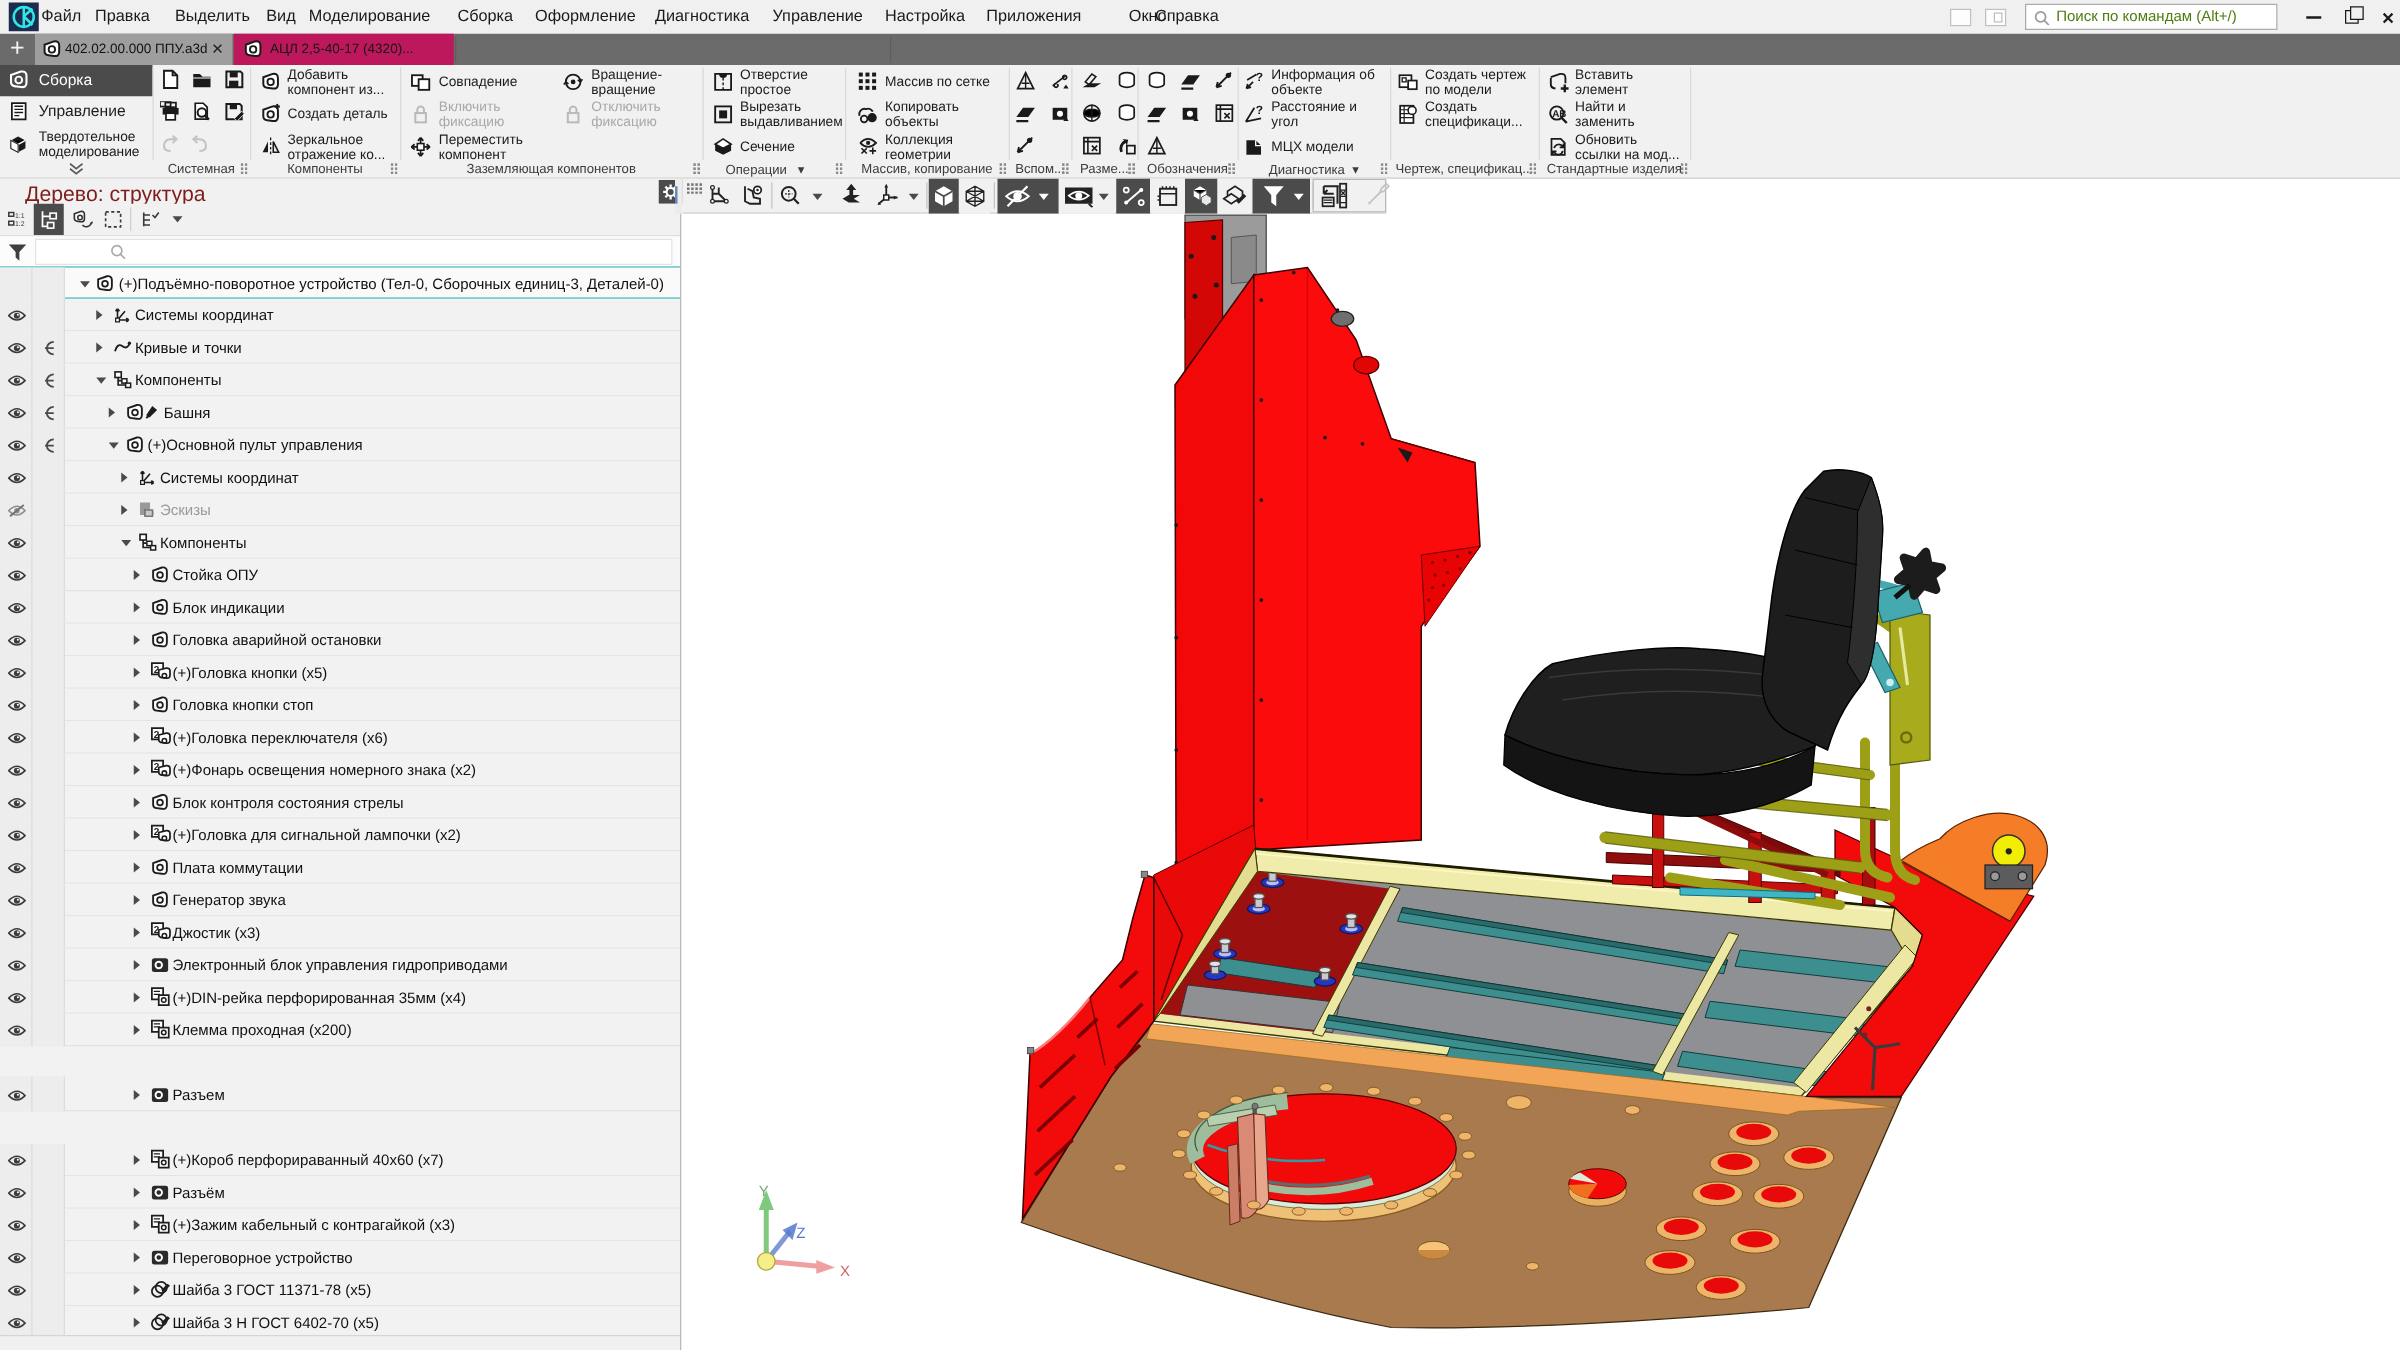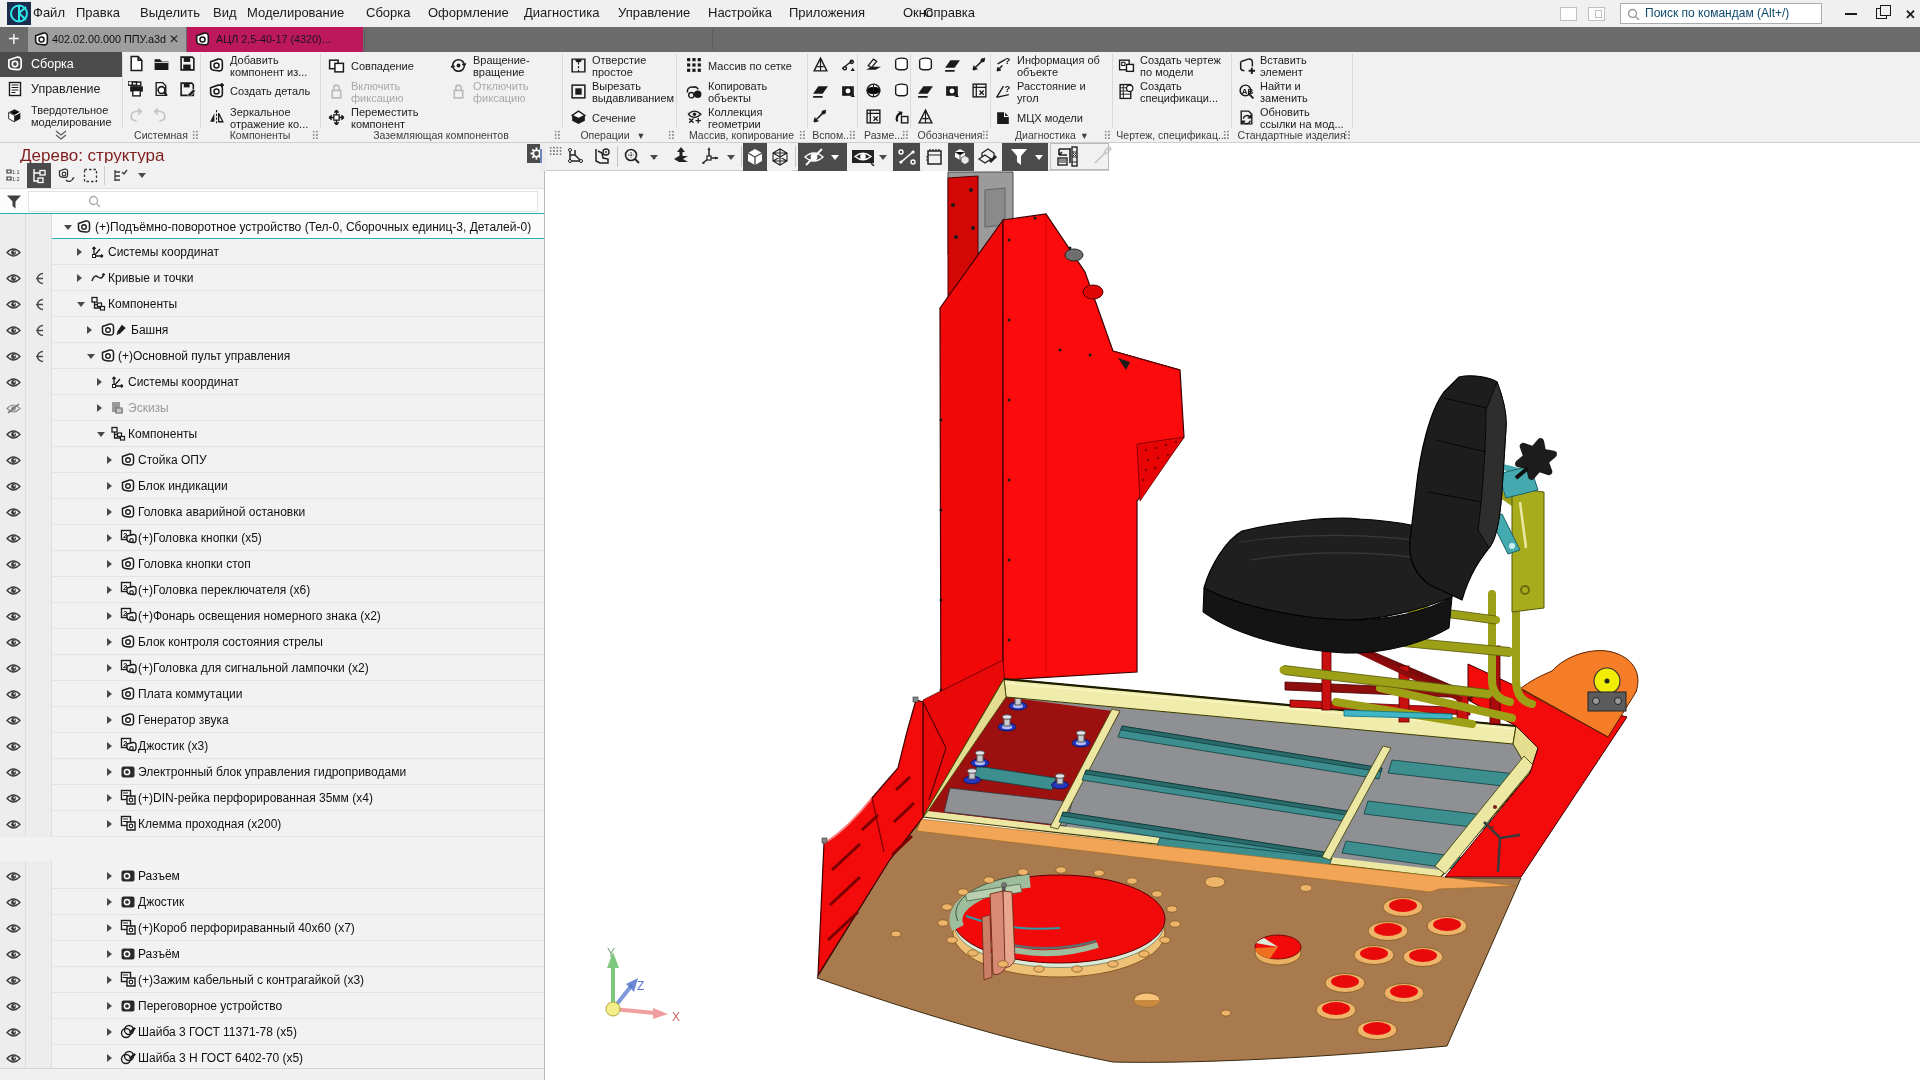--- a/index.html
+++ b/index.html
@@ -232,21 +232,21 @@
 <div class="a" style="left:7px;top:2px;width:24px;height:23px;background:#1b2c4f">
     <svg class="icon" width="24" height="23">
       <circle cx="12" cy="11.5" r="8" fill="none" stroke="#2ee7e7" stroke-width="2"></circle>
       <path d="M12,4 v15 M12,11 l7,-6 M12,11 l7,7" stroke="#2ee7e7" stroke-width="2"></path>
     </svg>
   </div>
 <div class="a" style="left:1560px;top:7px;width:17px;height:14px;border:1px solid #c0c0c0;background:#fdfdfd"></div>
 <div class="a" style="left:1588px;top:7px;width:17px;height:14px;border:1px solid #c0c0c0;background:#fdfdfd">
     <div style="position:absolute;right:2px;top:2px;width:7px;height:8px;border:1px solid #c0c0c0"></div>
   </div>
-<div class="a" style="left:1620px;top:3px;width:202px;height:21px;background:#fff;border:1px solid #ababab;color:#0c4a6e;font-size:12px;line-height:19px"><svg class="icon a" style="left:6px;top:4px" width="13" height="13">
+<div class="a" style="left:1620px;top:3px;width:202px;height:21px;background:#fff;border:1px solid #ababab;color:#4d7c0f;font-size:12px;line-height:19px"><svg class="icon a" style="left:6px;top:4px" width="13" height="13">
       <circle cx="5.5" cy="5.5" r="4" fill="none" stroke="#9b9b9b" stroke-width="1.4"></circle>
       <path d="M8.5,8.5 l3.5,3.5" stroke="#9b9b9b" stroke-width="1.4"></path>
     </svg><span style="margin-left:24px">Поиск по командам (Alt+/)</span></div>
 <div class="a" style="left:1845px;top:13px;width:12px;height:2px;background:#1a1a1a"></div>
 <div class="a" style="left:1876px;top:8px;width:11px;height:11px;border:1px solid #1a1a1a;background:#f0f0f0"></div>
 <div class="a" style="left:1880px;top:5px;width:11px;height:11px;border:1px solid #1a1a1a;background:#f0f0f0"></div>
 <div class="a" style="left:1905px;top:7px;font-size:13px;color:#1a1a1a;font-weight:bold">✕</div>
 <div class="tabbar a"></div>
 <div class="a" style="left:8px;top:31px;width:17px;height:17px;color:#f2f2f2;font-size:20px;line-height:16px;font-weight:400">+</div>
 <div class="tab1 a" style="font-size:10.8px"><svg class="icon a" style="left:5px;top:4px" width="17" height="17" viewBox="0 0 16 16">
@@ -932,36 +932,20 @@
           <circle cx="7.5" cy="5.5" r="2.4" fill="#3c3c3c"></circle>
           <circle cx="8.3" cy="4.7" r="0.8" fill="#fff"></circle>
         </svg>
       </div>
       <div class="arr arrR" style="left:107px;top:9px"></div>
       <svg class="icon a" style="left:120px;top:5px" width="16" height="16" viewBox="0 0 16 16">
         <rect x="1.5" y="2.5" width="13" height="11" rx="2" fill="#2a2a2a"></rect>
         <circle cx="7" cy="8" r="2.6" fill="none" stroke="#fff" stroke-width="1.5"></circle>
       </svg>
       <div class="tlab" style="left:138px">Разъем</div>
-    </div>
-<div class="trow" style="top:746px;">
-      <div class="tgut">
-        <div class="c1"></div>
-        <svg class="icon a" style="left:6px;top:8px" width="15" height="11" viewBox="0 0 15 11">
-          <path d="M1,5.5 Q7.5,-1.5 14,5.5 Q7.5,12.5 1,5.5 Z" fill="none" stroke="#3c3c3c" stroke-width="1.3"></path>
-          <circle cx="7.5" cy="5.5" r="2.4" fill="#3c3c3c"></circle>
-          <circle cx="8.3" cy="4.7" r="0.8" fill="#fff"></circle>
-        </svg>
-      </div>
-      <div class="arr arrR" style="left:107px;top:9px"></div>
-      <svg class="icon a" style="left:120px;top:5px" width="16" height="16" viewBox="0 0 16 16">
-        <rect x="1.5" y="2.5" width="13" height="11" rx="2" fill="#2a2a2a"></rect>
-        <circle cx="7" cy="8" r="2.6" fill="none" stroke="#fff" stroke-width="1.5"></circle>
-      </svg>
-      <div class="tlab" style="left:138px">Джостик</div>
     </div>
 <div class="trow" style="top:772px;">
       <div class="tgut">
         <div class="c1"></div>
         <svg class="icon a" style="left:6px;top:8px" width="15" height="11" viewBox="0 0 15 11">
           <path d="M1,5.5 Q7.5,-1.5 14,5.5 Q7.5,12.5 1,5.5 Z" fill="none" stroke="#3c3c3c" stroke-width="1.3"></path>
           <circle cx="7.5" cy="5.5" r="2.4" fill="#3c3c3c"></circle>
           <circle cx="8.3" cy="4.7" r="0.8" fill="#fff"></circle>
         </svg>
       </div>

